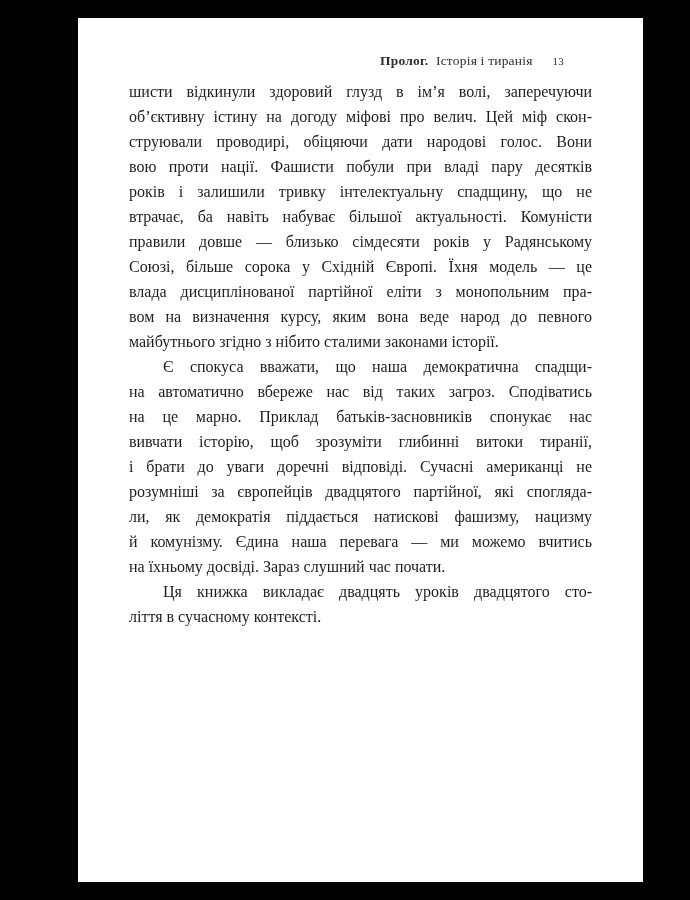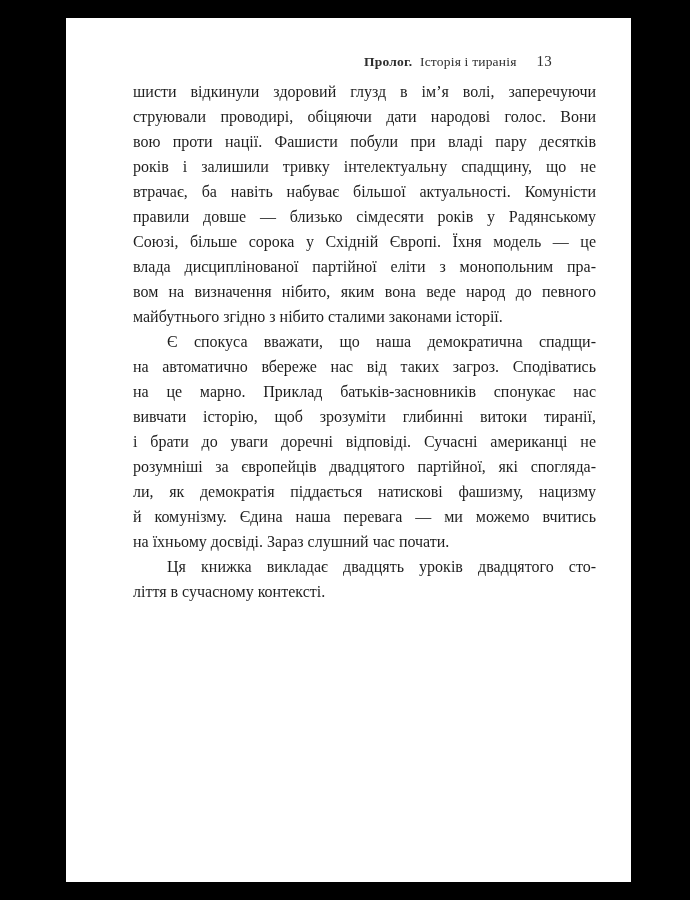--- a/index.html
+++ b/index.html
@@ -10,43 +10,43 @@
   }
   * { margin: 0; padding: 0; box-sizing: border-box; }
   html, body { width: 690px; height: 900px; overflow: hidden; }
   body { background: var(--surround); position: relative;
          font-family: "Liberation Serif", "DejaVu Serif", serif; }
 
   .stage { position: absolute; inset: 0; background: var(--surround); }
 
   .book-page {
     position: absolute;
-    left: 66px; top: 18px;
+    left: 78px; top: 18px;
     width: 565px; height: 864px;
     background: var(--page);
-    padding: 34px 51px 0 67px;
+    padding: 34px 51px 0 51px;
     font-family: Liberation Serif, serif;
   }
 
   .running-header {
     display: flex;
     justify-content: flex-end;
     align-items: baseline;
     padding-right: 28px;
     height: 18px;
     line-height: 18px;
     color: var(--header-ink);
     font-size: 13.5px;
     letter-spacing: 0.2px;
   }
   .running-header .chapter .bold-part { font-weight: bold; }
   .running-header .chapter .rest-part { margin-left: 4px; }
   .running-header .pagenum {
     margin-left: 20px;
-    font-size: 15px;
+    font-size: 11px;
     color: var(--header-ink);
   }
 
   .body-text {
     margin-top: 9px;
     width: 463px;
     color: var(--body-ink);
     font-size: 16px;
     line-height: 25px;
   }
@@ -63,28 +63,29 @@
     <div class="running-header">
       <span class="chapter">
         <span class="bold-part">Пролог.</span>
         <span class="rest-part">Історія і тиранія</span>
       </span>
       <span class="pagenum">13</span>
     </div>
 
     <div class="body-text">
         <div class="line just">шисти відкинули здоровий глузд в ім’я волі, заперечуючи</div>
+        <div class="line just">об’єктивну істину на догоду міфові про велич. Цей міф скон-</div>
         <div class="line just">струювали проводирі, обіцяючи дати народові голос. Вони</div>
         <div class="line just">вою проти нації. Фашисти побули при владі пару десятків</div>
         <div class="line just">років і залишили тривку інтелектуальну спадщину, що не</div>
         <div class="line just">втрачає, ба навіть набуває більшої актуальності. Комуністи</div>
         <div class="line just">правили довше — близько сімдесяти років у Радянському</div>
         <div class="line just">Союзі, більше сорока у Східній Європі. Їхня модель — це</div>
         <div class="line just">влада дисциплінованої партійної еліти з монопольним пра-</div>
-        <div class="line just">вом на визначення нібито, яким вона веде народ до певного</div>
+        <div class="line just">вом на визначення курсу, яким вона веде народ до певного</div>
         <div class="line">майбутнього згідно з нібито сталими законами історії.</div>
         <div class="line just ind">Є спокуса вважати, що наша демократична спадщи-</div>
         <div class="line just">на автоматично вбереже нас від таких загроз. Сподіватись</div>
         <div class="line just">на це марно. Приклад батьків-засновників спонукає нас</div>
         <div class="line just">вивчати історію, щоб зрозуміти глибинні витоки тиранії,</div>
         <div class="line just">і брати до уваги доречні відповіді. Сучасні американці не</div>
         <div class="line just">розумніші за європейців двадцятого партійної, які спогляда-</div>
         <div class="line just">ли, як демократія піддається натискові фашизму, нацизму</div>
         <div class="line just">й комунізму. Єдина наша перевага — ми можемо вчитись</div>
         <div class="line">на їхньому досвіді. Зараз слушний час почати.</div>

